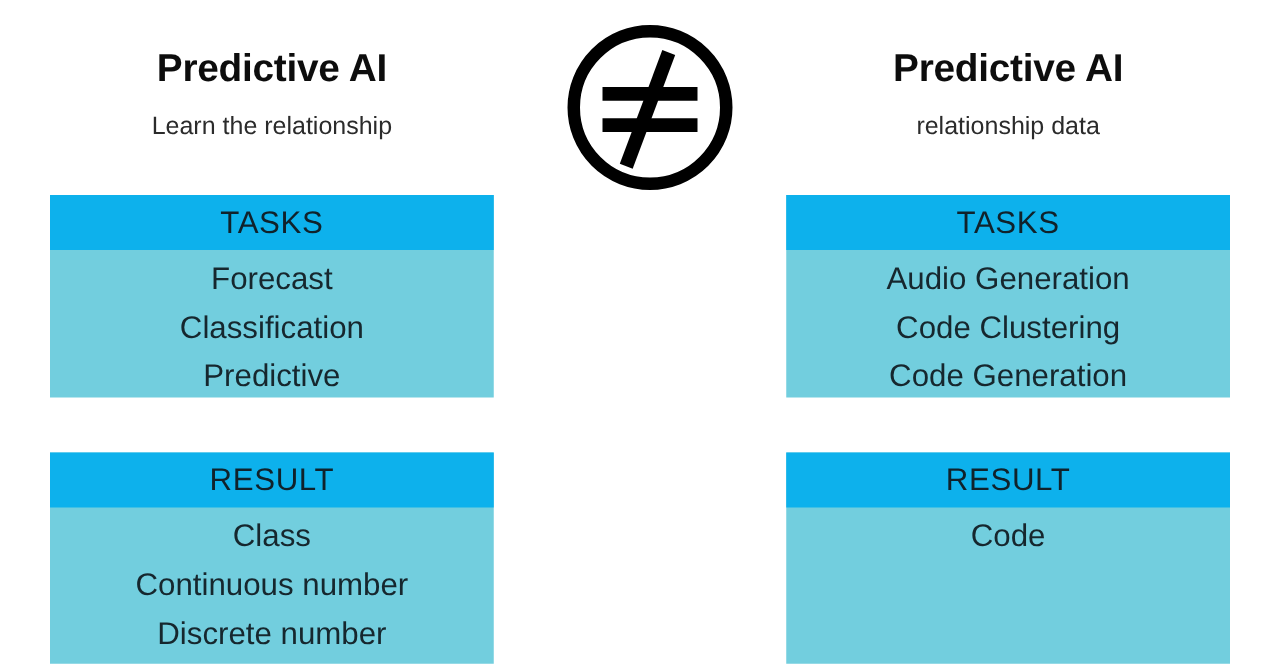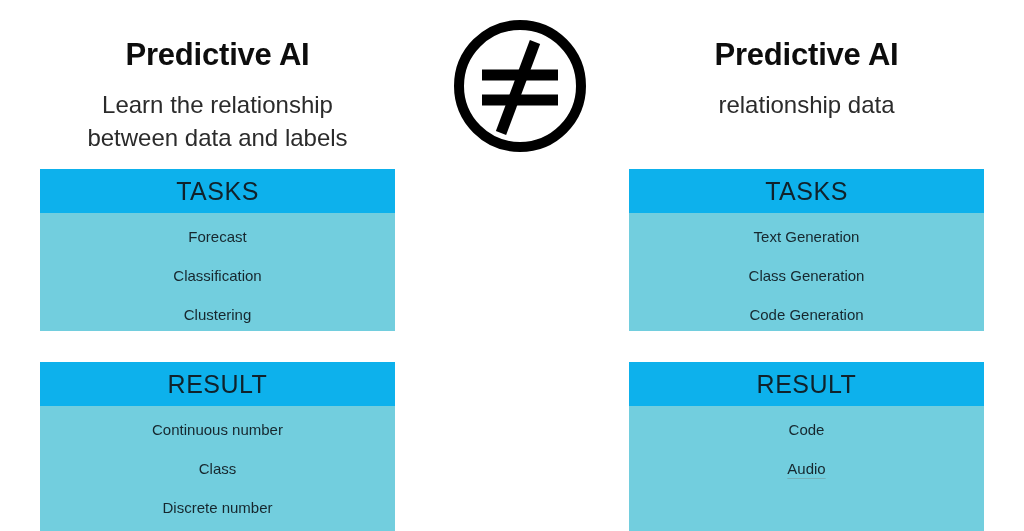--- a/index.html
+++ b/index.html
@@ -44,35 +44,35 @@
     color: #0d0d0d;
     letter-spacing: -0.2px;
     line-height: 1.1;
   }
   .col-subtitle {
     position: absolute;
     top: 88px;
     left: 0;
     width: 355px;
     text-align: center;
-    font-size: 24px;
+    font-size: 20px;
     font-weight: normal;
     color: #2b2b2b;
     line-height: 1.38;
   }
   .col-subtitle .sub-line { display: block; }
 
   
   .panel {
     position: absolute;
     left: 0;
     width: 355px;
     background: #72CEDE;
   }
-  .panel.tasks  { top: 169px; height: 162px; }
+  .panel.tasks  { top: 156px; height: 162px; }
   .panel.result { top: 362px; height: 203px; }
 
   .panel-header {
     height: 44px;
     background: #0DB1EC;
     display: flex;
     align-items: center;
     justify-content: center;
     font-size: 25px;
     color: #10222b;
@@ -80,21 +80,21 @@
   }
 
   .panel-body {
     padding-top: 4px;
   }
   .panel-item {
     height: 39px;
     display: flex;
     align-items: center;
     justify-content: center;
-    font-size: 15px;
+    font-size: 25px;
     color: #16272e;
     white-space: nowrap;
   }
   .panel-item.underlined {
     text-decoration: underline;
     text-decoration-color: rgba(120,150,155,0.55);
     text-underline-offset: 4px;
   }
 
   
@@ -111,37 +111,36 @@
 <body>
 
 <div id="diagram">
 
   <div class="column left">
 
     <div class="col-title">Predictive AI</div>
 
     <div class="col-subtitle">
       <span class="sub-line">Learn the relationship</span>
-      <span class="sub-line">between data and labels</span>
     </div>
 
     <div class="panel tasks">
       <div class="panel-header">TASKS</div>
       <div class="panel-body">
         <div class="panel-item">Forecast</div>
         <div class="panel-item">Classification</div>
-        <div class="panel-item">Clustering</div>
+        <div class="panel-item">Predictive</div>
       </div>
     </div>
 
     <div class="panel result">
       <div class="panel-header">RESULT</div>
       <div class="panel-body">
+        <div class="panel-item">Class</div>
         <div class="panel-item">Continuous number</div>
-        <div class="panel-item">Class</div>
         <div class="panel-item">Discrete number</div>
       </div>
     </div>
   </div>
 
   <div class="neq-badge">
     <svg width="142" height="142" viewBox="0 0 142 142" aria-hidden="true">
       <circle cx="71" cy="71" r="61" fill="none" stroke="#000000" stroke-width="10"></circle>
       <line x1="33" y1="60" x2="109" y2="60" stroke="#000000" stroke-width="11" stroke-linecap="butt"></line>
       <line x1="33" y1="85" x2="109" y2="85" stroke="#000000" stroke-width="11" stroke-linecap="butt"></line>
@@ -153,28 +152,27 @@
 
     <div class="col-title">Predictive AI</div>
 
     <div class="col-subtitle">
       <span class="sub-line">relationship data</span>
     </div>
 
     <div class="panel tasks">
       <div class="panel-header">TASKS</div>
       <div class="panel-body">
-        <div class="panel-item">Text Generation</div>
-        <div class="panel-item">Class Generation</div>
+        <div class="panel-item">Audio Generation</div>
+        <div class="panel-item">Code Clustering</div>
         <div class="panel-item">Code Generation</div>
       </div>
     </div>
 
     <div class="panel result">
       <div class="panel-header">RESULT</div>
       <div class="panel-body">
         <div class="panel-item">Code</div>
-        <div class="panel-item underlined">Audio</div>
       </div>
     </div>
   </div>
 
 </div>
 
 </body></html>

